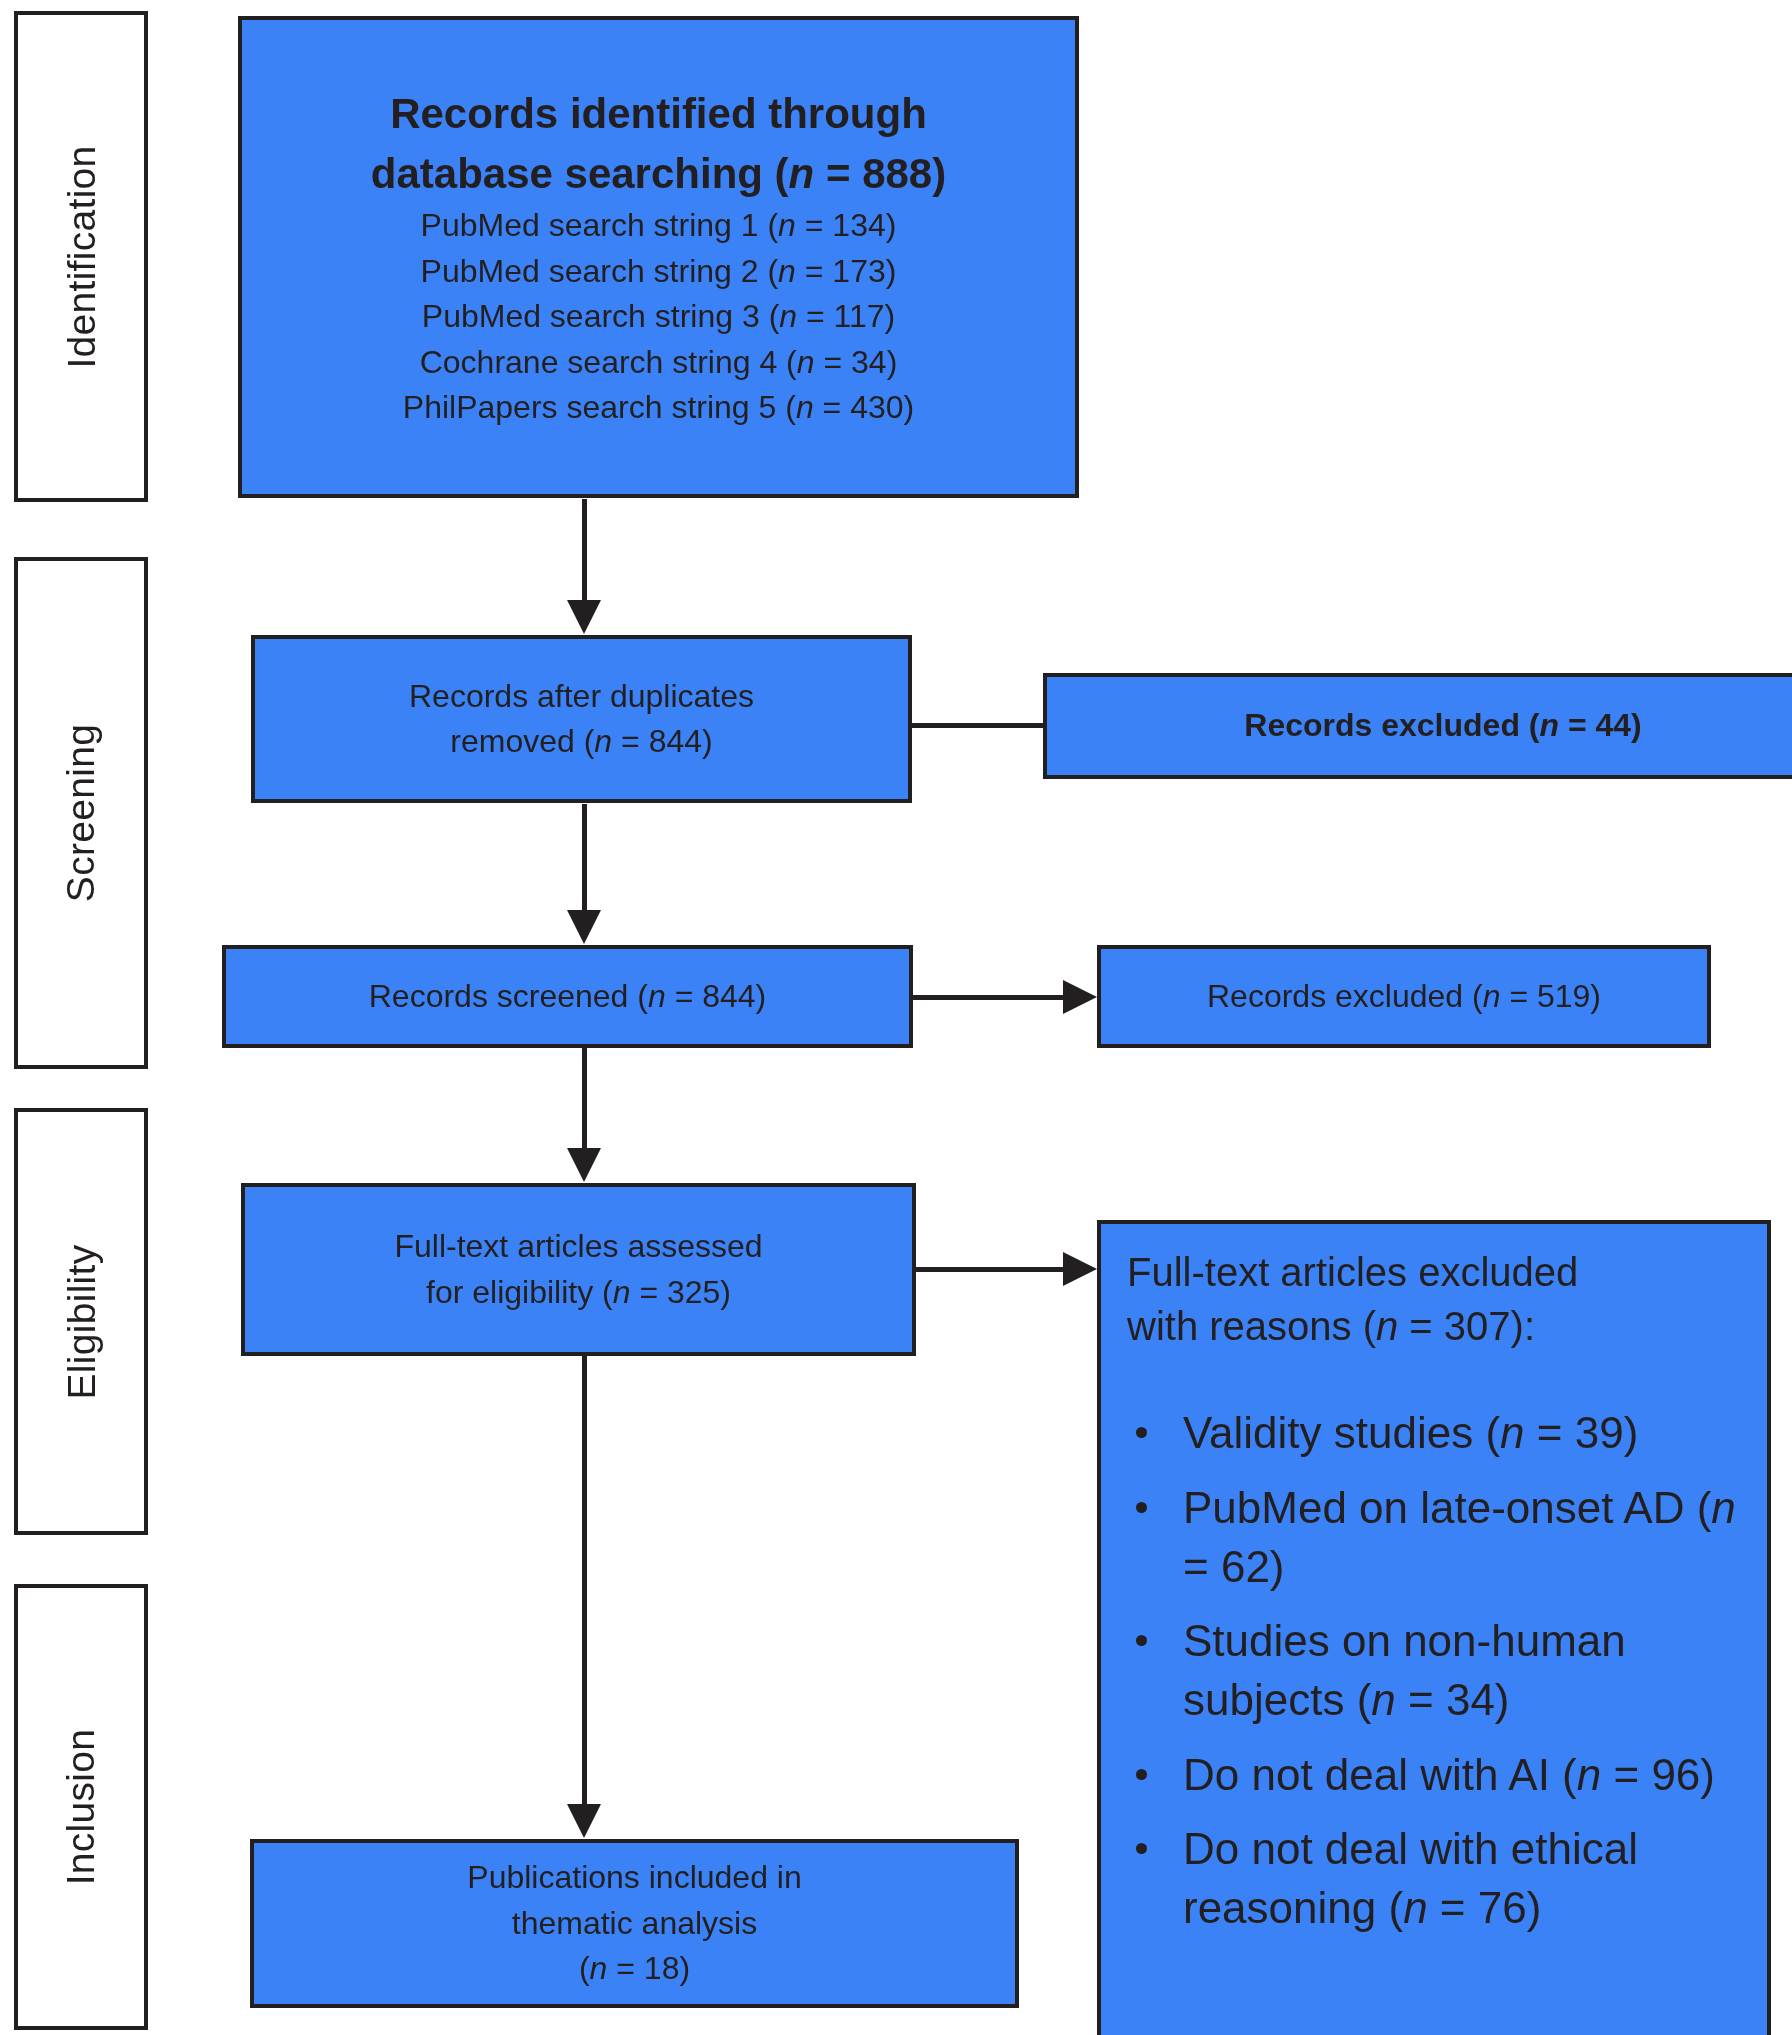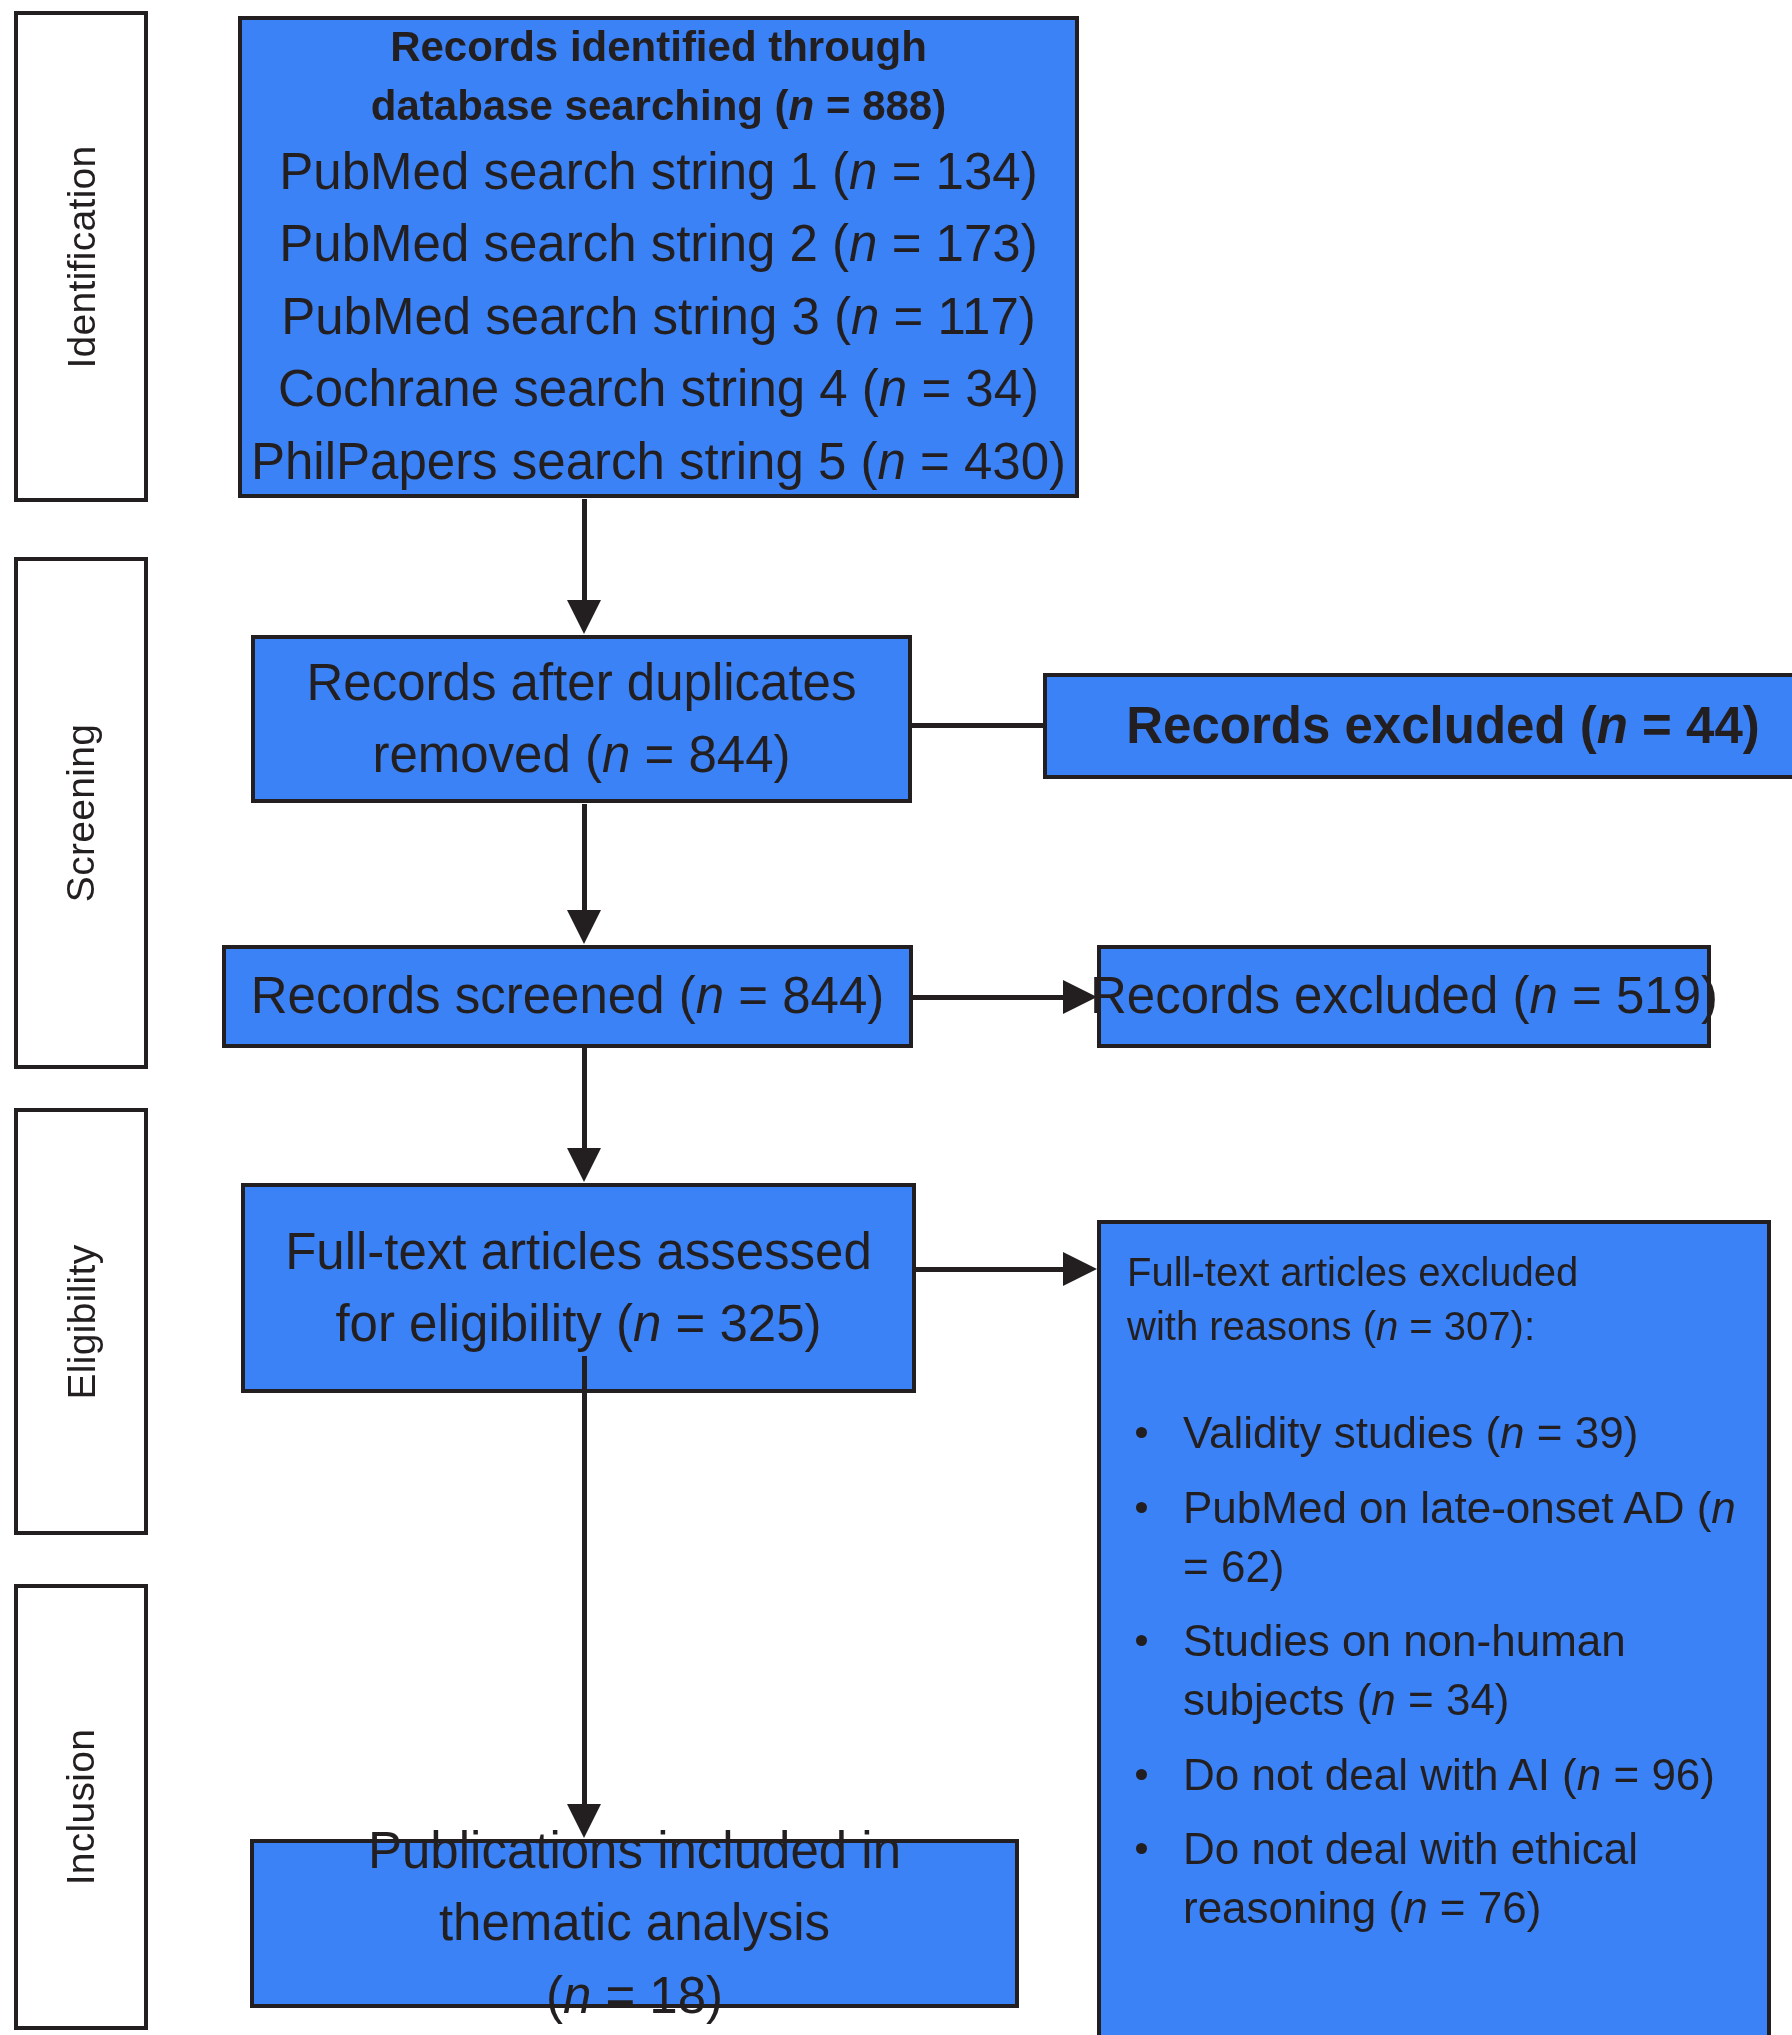--- a/index.html
+++ b/index.html
@@ -45,21 +45,21 @@
     font-size:39px;
     letter-spacing:0.3px;
     color:#231f20;
   }
 
   
   .line{ display:block; white-space:nowrap; }
   .b{ font-weight:bold; }
   .it{ font-style:italic; }
 
-  .fs-main{ font-size:51px; }
+  .fs-main{ font-size:32px; }
   .fs-big { font-size:42px; }
 
   
   .reasons{
     align-items:flex-start;
     justify-content:flex-start;
     text-align:left;
     padding:22px 17px 0 26px;
     margin-top:40px;
   }
@@ -189,21 +189,21 @@
 
   <div class="box" style="left:1097px;top:945px;width:614px;height:103px;">
     <span class="line fs-main">
       <span>Records excluded (</span><span class="it">n</span><span> = 519)</span>
     </span>
   </div>
 
   <div class="vline" style="left:582px;top:1048px;height:101px;"></div>
   <div class="arrow-down" style="left:567px;top:1148px;"></div>
 
-  <div class="box" style="left:241px;top:1183px;width:675px;height:210px;">
+  <div class="box" style="left:241px;top:1183px;width:675px;height:173px;">
     <span class="line fs-main">Full-text articles assessed</span>
     <span class="line fs-main">
       <span>for eligibility (</span><span class="it">n</span><span> = 325)</span>
     </span>
   </div>
 
   <div class="hline" style="left:916px;top:1267px;width:153px;"></div>
   <div class="arrow-right" style="left:1063px;top:1252px;"></div>
 
   <div class="box reasons" style="left:1097px;top:1180px;width:674px;height:831px;">

